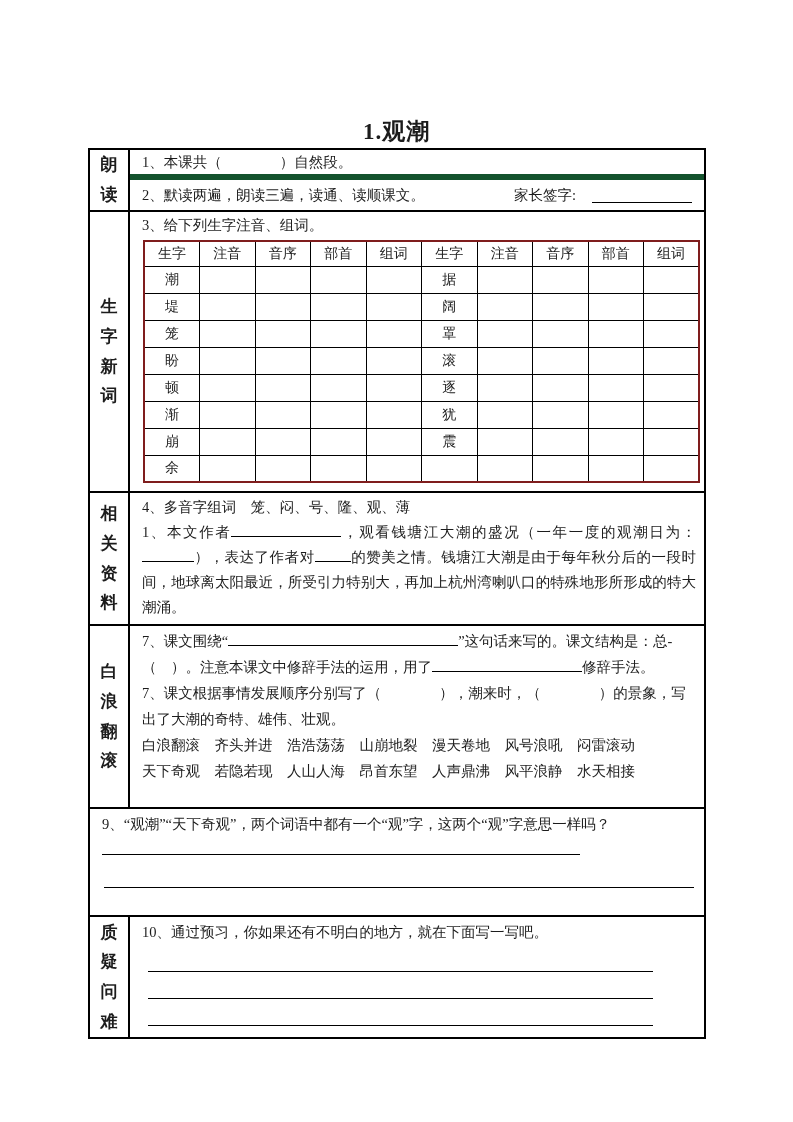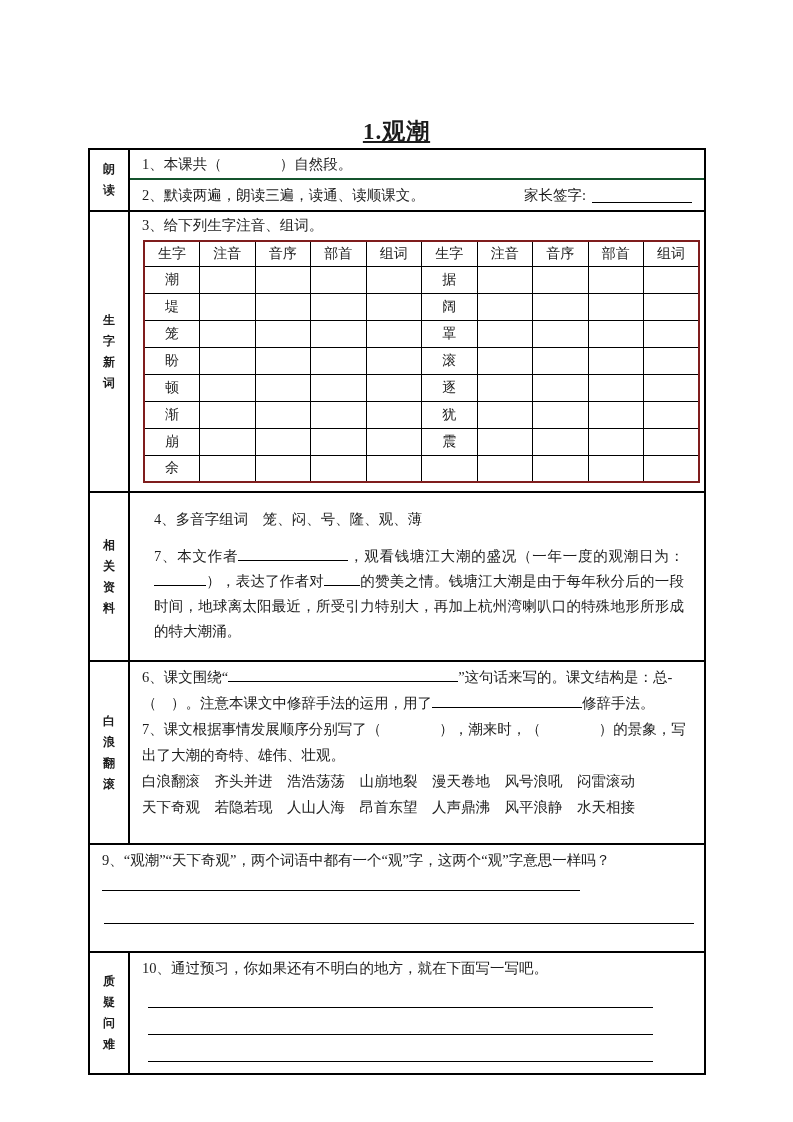--- a/index.html
+++ b/index.html
@@ -11,52 +11,51 @@
     font-family: "Liberation Serif", "DejaVu Serif", serif;
   }
   .title {
     margin: 0;
     padding-top: 116px;
     height: 148px;
     text-align: center;
     font-size: 23px;
     font-weight: bold;
     letter-spacing: 1px;
-    text-decoration: underline;
   }
   .sheet {
     margin-left: 88px;
     width: 618px;
     border: 2px solid #000;
     background: #fff;
   }
   .sec { display: flex; border-top: 2px solid #000; }
   .sec:first-child { border-top: none; }
   .side {
     flex: 0 0 40px;
     border-right: 2px solid #000;
     display: flex; align-items: center; justify-content: center;
   }
   .vlabel {
     display: inline-block;
     width: 1.15em;
-    font-size: 12px;
+    font-size: 17px;
     font-weight: bold;
     line-height: 1.75;
     text-align: center;
     word-break: break-all;
   }
   .cell { flex: 1 1 auto; min-width: 0; font-size: 14.5px; padding: 2px 8px 4px 12px; }
   .cell.nopad { padding: 0; }
 
   
   .sec-reading .cell { min-height: 60px; }
   .subrow { height: 30px; display: flex; align-items: center; padding: 0 10px 0 12px; }
-  .subrow.first { border-bottom: 2px solid #14532d; }
-  .sign { margin-left: auto; display: flex; align-items: center; gap: 6px; padding-right: 2px; }
+  .subrow.first { border-bottom: 6px solid #14532d; }
+  .sign { margin-left: auto; display: flex; align-items: center; gap: 16px; padding-right: 2px; }
 
   
   .bl { display: inline-block; border-bottom: 1.5px solid #000; height: 15px; vertical-align: baseline; }
   .w100 { width: 100px; } .w110 { width: 110px; } .w52 { width: 52px; }
   .w36 { width: 36px; }  .w230 { width: 230px; } .w150 { width: 150px; }
   .w478 { width: 478px; }
 
   
   .sec-words .cell { min-height: 270px; padding: 0 6px 4px 12px; border-radius: 12px; }
   .line { margin: 0; line-height: 26px; }
@@ -73,21 +72,21 @@
     text-align: center;
     font-size: 14px;
     font-weight: normal;
     padding: 0;
   }
   table.grid th { height: 25px; }
   table.grid td { height: 27px; }
 
   
   .sec-related .cell { min-height: 122px; }
-  .para { margin: 12px; line-height: 25px; text-align: justify; }
+  .para { margin: 0; line-height: 25px; text-align: justify; }
 
   
   .sec-comp .cell { min-height: 181px; }
 
   
   .sec-chal .cell { min-height: 106px; }
   .fullline { height: 25px; border-bottom: 1.5px solid #000; margin: 0 2px; }
 
   
   .sec-quest .cell { min-height: 120px; }
@@ -244,30 +243,30 @@
           </table>
       </div>
     </section>
 
     <section class="sec sec-related">
       <div class="side">
         <span class="vlabel">相关资料</span>
       </div>
       <div class="cell">
         <p class="para">4、多音字组词　笼、闷、号、隆、观、薄</p>
-        <p class="para"><span>7、本文作者</span><span class="bl w110"></span><span>，观看钱塘江大潮的盛况（一年一度的观潮日为：</span><span class="bl w52"></span><span>），表达了作者对</span><span class="bl w36"></span><span>的赞美之情。钱塘江大潮是由于每年秋分后的一段时间，地球离太阳最近，所受引力特别大，再加上杭州湾喇叭口的特殊地形所形成的特大潮涌。</span></p>
+        <p class="para"><span>1、本文作者</span><span class="bl w110"></span><span>，观看钱塘江大潮的盛况（一年一度的观潮日为：</span><span class="bl w52"></span><span>），表达了作者对</span><span class="bl w36"></span><span>的赞美之情。钱塘江大潮是由于每年秋分后的一段时间，地球离太阳最近，所受引力特别大，再加上杭州湾喇叭口的特殊地形所形成的特大潮涌。</span></p>
       </div>
     </section>
 
     <section class="sec sec-comp">
       <div class="side">
         <span class="vlabel">白浪翻滚</span>
       </div>
       <div class="cell">
-        <p class="line"><span>6、课文围绕“</span><span class="bl w230"></span><span>”这句话来写的。课文结构是：总-（　）。注意本课文中修辞手法的运用，用了</span><span class="bl w150"></span><span>修辞手法。</span></p>
+        <p class="line"><span>7、课文围绕“</span><span class="bl w230"></span><span>”这句话来写的。课文结构是：总-（　）。注意本课文中修辞手法的运用，用了</span><span class="bl w150"></span><span>修辞手法。</span></p>
         <p class="line">7、课文根据事情发展顺序分别写了（　　　　），潮来时，（　　　　）的景象，写出了大潮的奇特、雄伟、壮观。</p>
         <p class="line">白浪翻滚　齐头并进　浩浩荡荡　山崩地裂　漫天卷地　风号浪吼　闷雷滚动</p>
         <p class="line">天下奇观　若隐若现　人山人海　昂首东望　人声鼎沸　风平浪静　水天相接</p>
       </div>
     </section>
 
     <section class="sec sec-chal">
       <div class="cell">
         <p class="line"><span>9、“观潮”“天下奇观”，两个词语中都有一个“观”字，这两个“观”字意思一样吗？</span><span class="bl w478"></span></p>
         <div class="fullline"></div>

